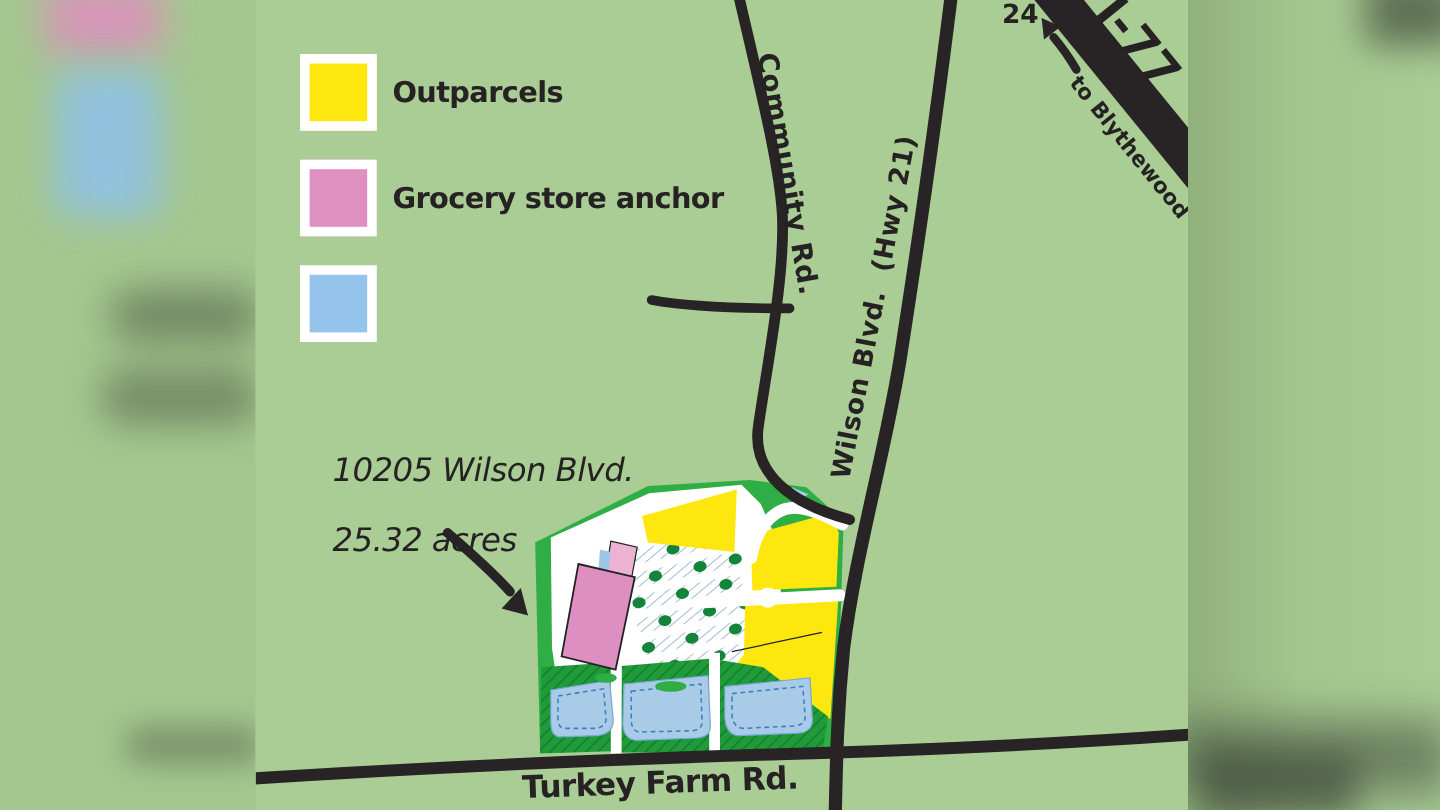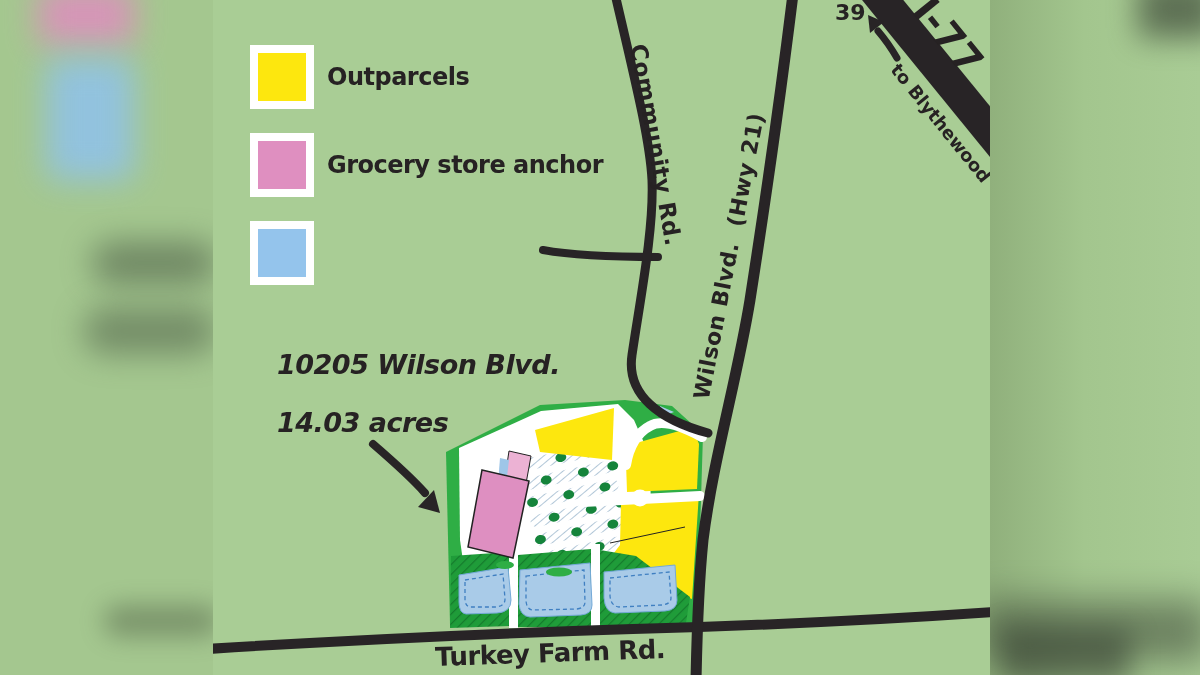--- a/index.html
+++ b/index.html
@@ -26,21 +26,21 @@
   .map svg{position:absolute;left:0;top:0;}
   
   .legend-item{position:absolute;left:37px;display:flex;align-items:center;}
   .swatch{width:48px;height:48px;border:8px solid #ffffff;}
   .sw-yellow{background:#fde70e;}
   .sw-pink{background:#df8fc0;}
   .sw-blue{background:#94c4ec;}
   .legend-label{margin-left:13px;font-size:24px;font-weight:bold;color:#262223;letter-spacing:-0.5px;white-space:nowrap;}
   
   .lbl{position:absolute;color:#262223;white-space:nowrap;}
-  .lbl-annot{font-size:27px;font-weight:bold;font-style:italic;letter-spacing:-0.5px;}
+  .lbl-annot{font-size:27px;font-weight:normal;font-style:italic;letter-spacing:-0.5px;margin-top:28px;}
   .lbl-turkey{left:222px;top:638px;font-size:26px;font-weight:bold;transform:rotate(-2deg);letter-spacing:-0.5px;}
   .lbl-community{left:443px;top:145px;font-size:23px;font-weight:bold;transform:translate(-50%,-50%) rotate(80deg);letter-spacing:0.5px;}
   .lbl-wilson{left:516px;top:256px;font-size:22px;font-weight:bold;transform:translate(-50%,-50%) rotate(-79deg);letter-spacing:0.5px;}
   .lbl-i77{left:735px;top:36px;font-size:39px;font-weight:bold;transform:translate(-50%,-50%) rotate(51deg);}
   .lbl-blythewood{left:728px;top:123px;font-size:18px;font-weight:bold;transform:translate(-50%,-50%) rotate(51deg);}
   .lbl-exit{left:622px;top:0px;font-size:22px;font-weight:bold;}
 </style>
 </head>
 <body>
 
@@ -171,23 +171,23 @@
     </div>
     <div class="legend-item" style="top:133px;">
       <div class="swatch sw-pink"></div>
       <div class="legend-label">Grocery store anchor</div>
     </div>
     <div class="legend-item" style="top:221px;">
       <div class="swatch sw-blue"></div>
     </div>
 
     <div class="lbl lbl-annot" style="left:64px;top:349px;">10205 Wilson Blvd.</div>
-    <div class="lbl lbl-annot" style="left:64px;top:407px;">14.03 acres</div>
+    <div class="lbl lbl-annot" style="left:64px;top:407px;">25.32 acres</div>
 
     <div class="lbl lbl-turkey">Turkey Farm Rd.</div>
     <div class="lbl lbl-community">Community Rd.</div>
     <div class="lbl lbl-wilson">Wilson Blvd.&nbsp;&nbsp;(Hwy 21)</div>
     <div class="lbl lbl-i77">I-77</div>
     <div class="lbl lbl-blythewood">to Blythewood</div>
-    <div class="lbl lbl-exit">39</div>
+    <div class="lbl lbl-exit">24</div>
   </div>
 
 </div>
 
 </body></html>

